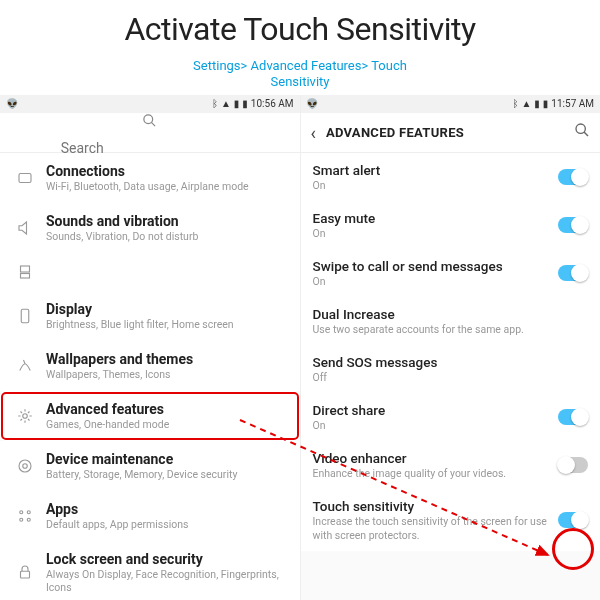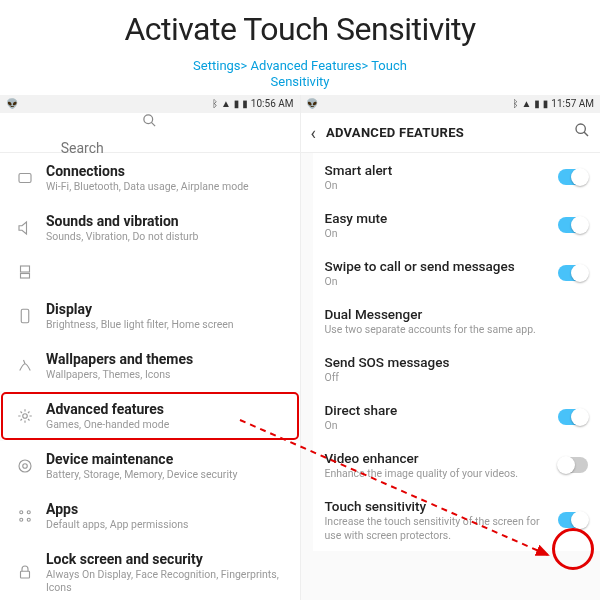--- a/index.html
+++ b/index.html
@@ -29,21 +29,21 @@
   .row-text { flex: 1; padding-left: 6px; }
   .row-title { font-size: 14px; font-weight: 700; color: #222; }
   .row-sub { font-size: 10.5px; color: #999; margin-top: 1px; }
   .highlight { outline: 2.5px solid #e20000; outline-offset: -3px; border-radius: 6px; }
 
   .topbar { height: 40px; background: #fff; display: flex; align-items: center; padding: 0 10px; gap: 10px; border-bottom: 1px solid #eee; }
   .back-arrow { font-size: 18px; color: #444; }
   .topbar-title { font-size: 13px; font-weight: 700; color: #222; flex: 1; letter-spacing: 0.3px; }
   .topbar-search { color: #666; font-size: 15px; }
 
-  .arow { display: flex; align-items: center; padding: 9px 12px; background: #fff; margin-left: 12px; }
+  .arow { display: flex; align-items: center; padding: 9px 12px; background: #fff; }
   .arow-text { flex: 1; }
   .arow-title { font-size: 13.5px; font-weight: 500; color: #222; }
   .arow-sub { font-size: 10.5px; color: #999; margin-top: 1px; line-height: 1.25; }
   .toggle { position: relative; width: 30px; height: 16px; border-radius: 10px; background: #48c2f9; }
   .toggle.off { background: #ccc; }
   .toggle::after { content: ''; position: absolute; top: -1px; right: -1px; width: 18px; height: 18px; background: #fff; border-radius: 50%; box-shadow: 0 1px 2px rgba(0,0,0,0.3); }
   .toggle.off::after { right: auto; left: -1px; }
 
   .circle-highlight { position: absolute; width: 42px; height: 42px; border: 3px solid #e20000; border-radius: 50%; right: 6px; bottom: 30px; pointer-events: none; }
   .dashed-arrow { position: absolute; pointer-events: none; }
@@ -231,21 +231,21 @@
       </div>
       <div class="arow">
         <div class="arow-text">
             <div class="arow-title">Swipe to call or send messages</div>
             <div class="arow-sub">On</div>
           </div>
         <div class="toggle"></div>
       </div>
       <div class="arow">
         <div class="arow-text">
-            <div class="arow-title">Dual Messenger</div>
+            <div class="arow-title">Dual Increase</div>
             <div class="arow-sub">Use two separate accounts for the same app.</div>
           </div>
       </div>
       <div class="arow">
         <div class="arow-text">
             <div class="arow-title">Send SOS messages</div>
             <div class="arow-sub">Off</div>
           </div>
       </div>
       <div class="arow">

